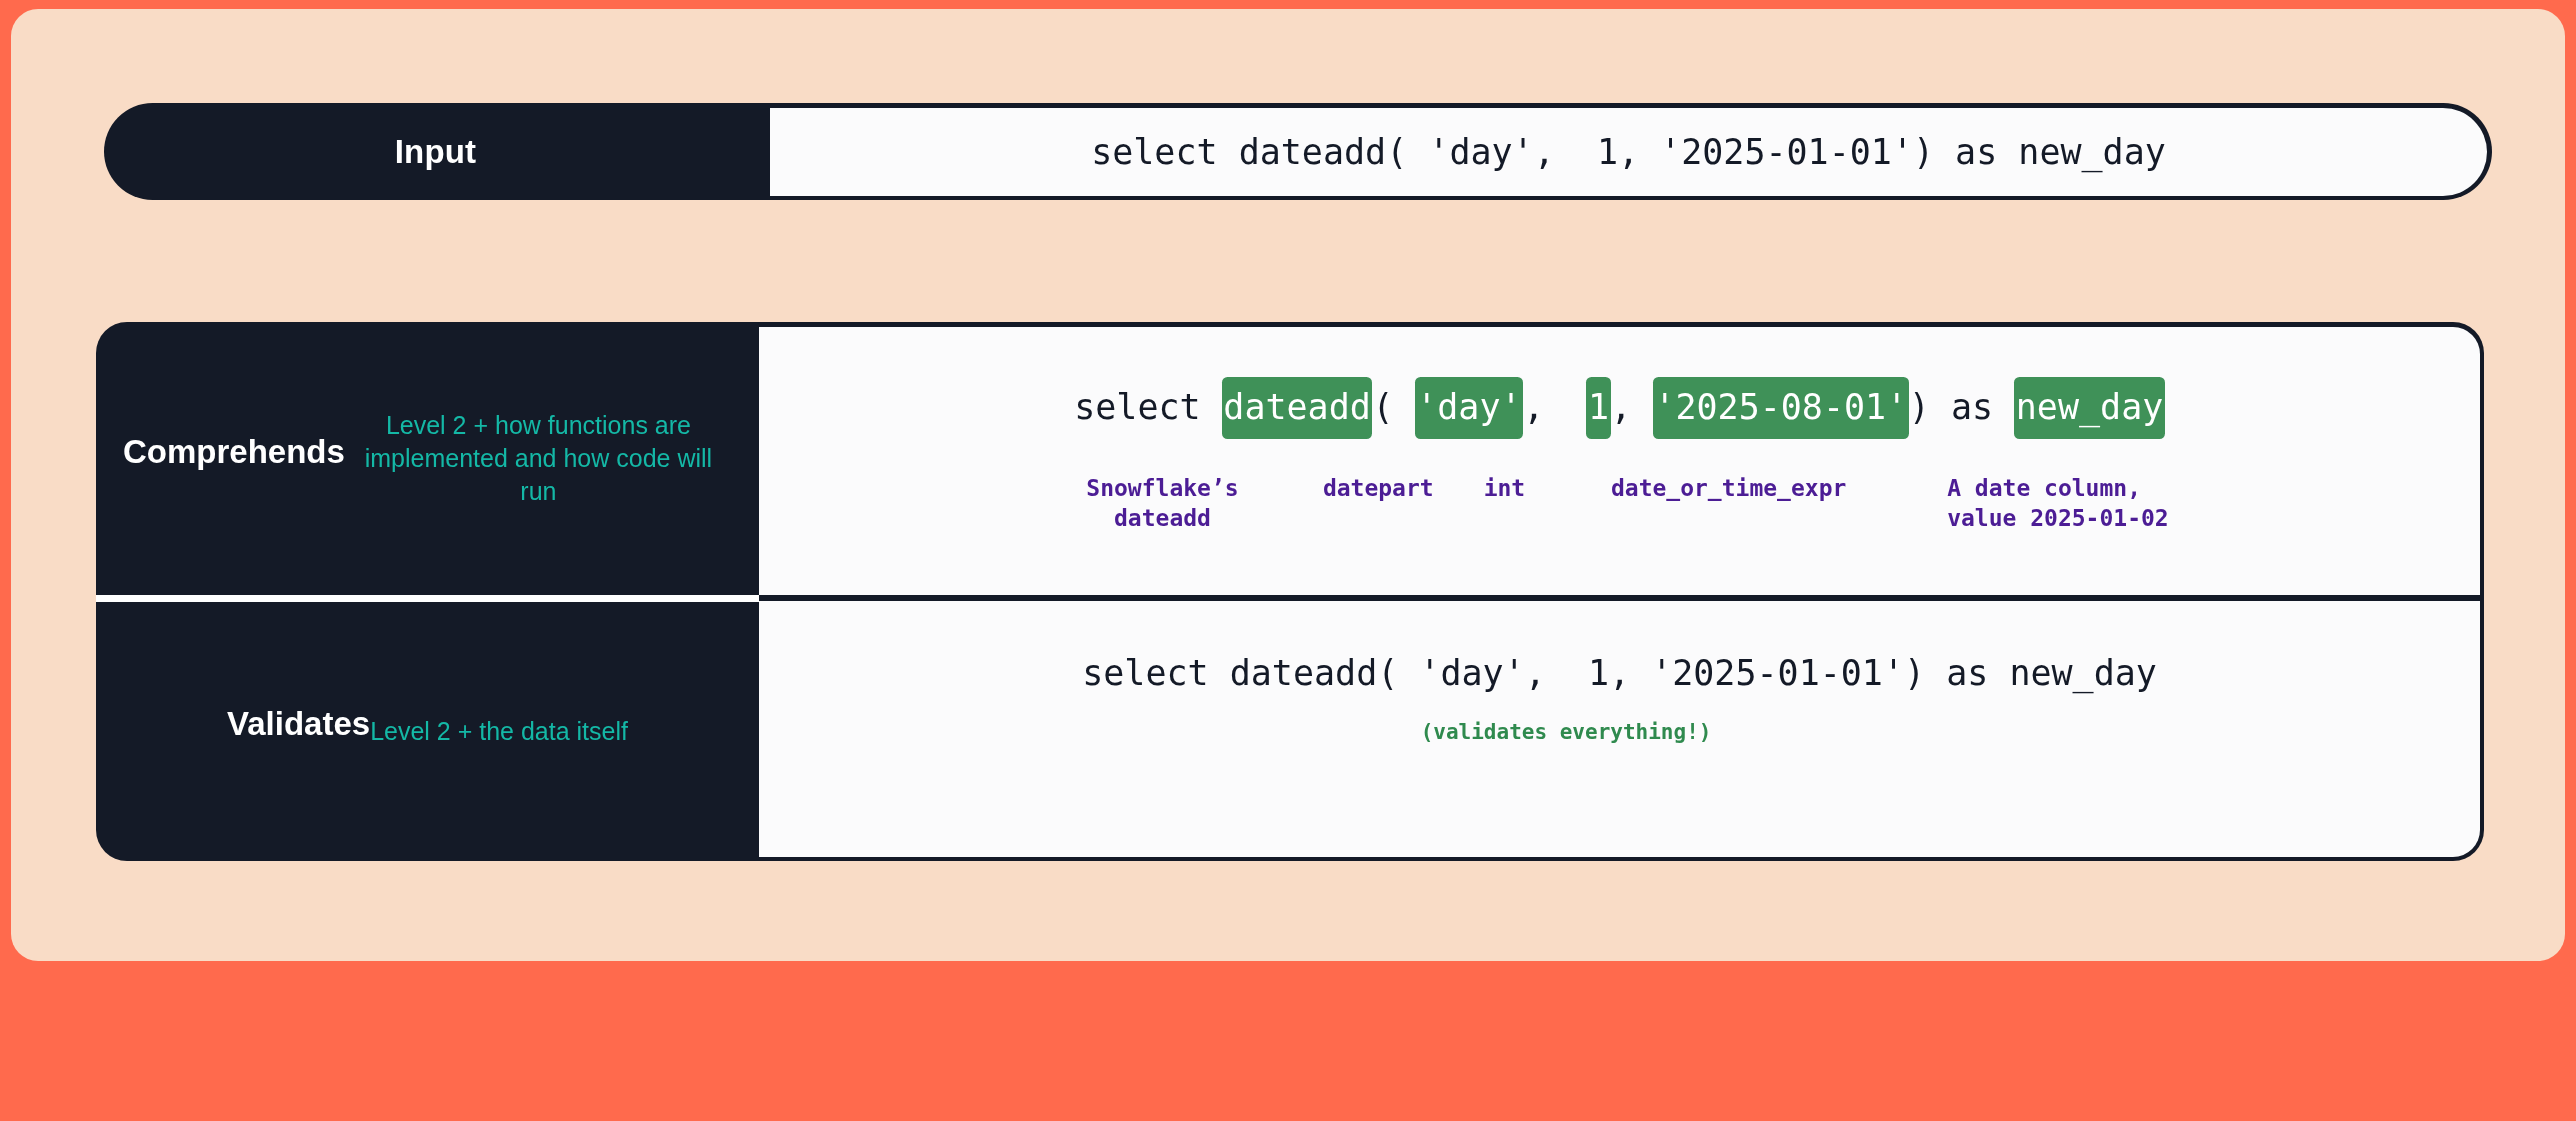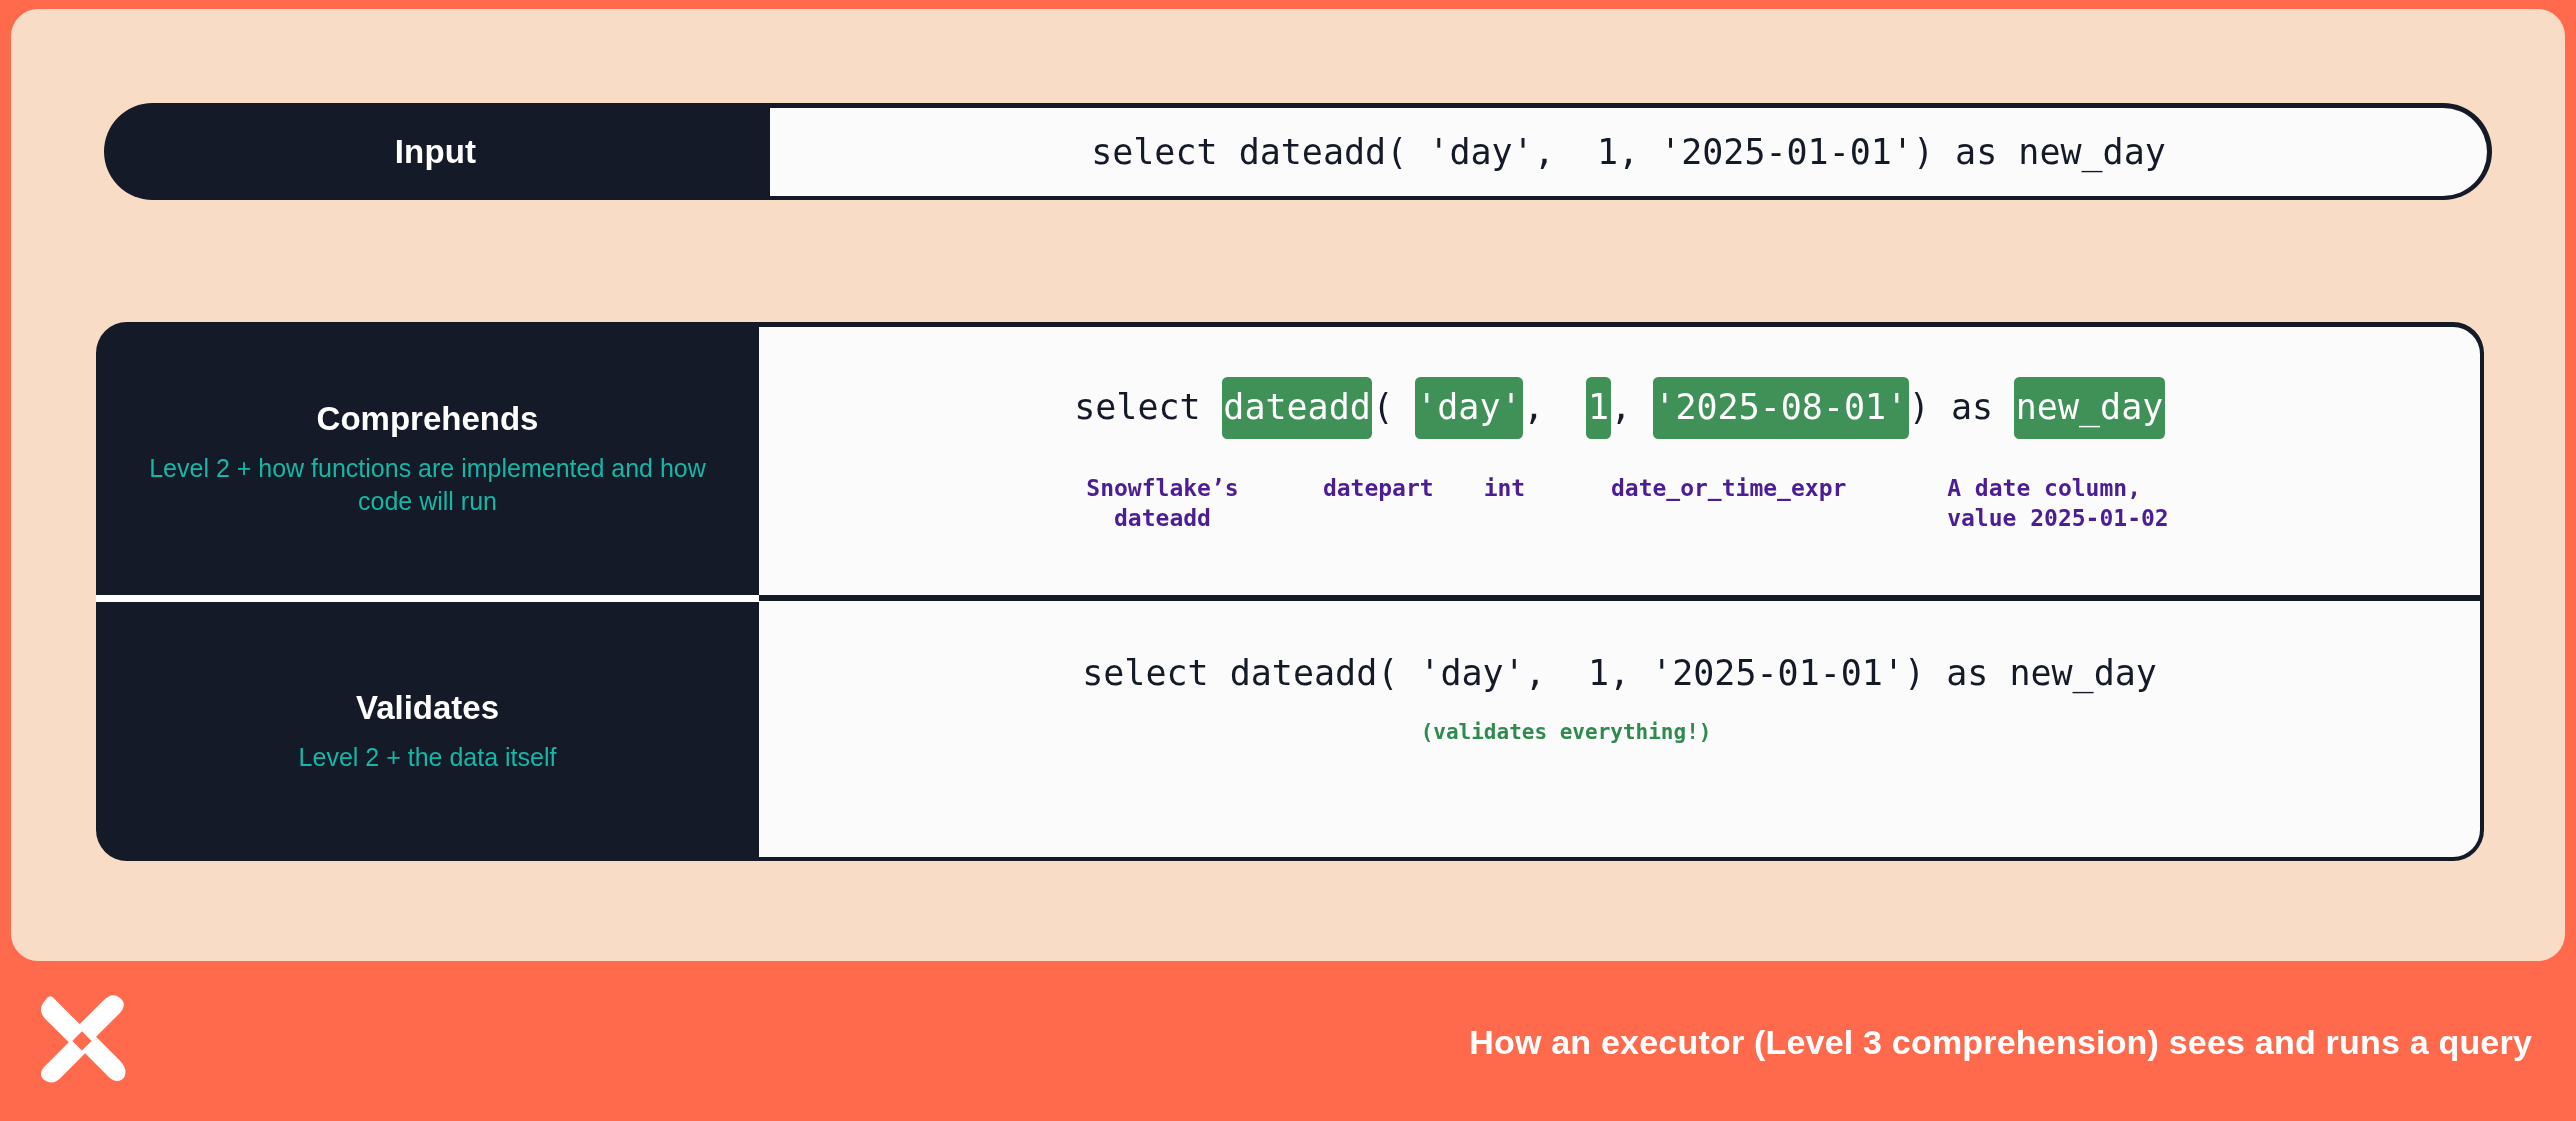--- a/index.html
+++ b/index.html
@@ -63,21 +63,21 @@
     background:#ffffff;
   }
   .row-divider .dark-seg{
     position:absolute; left:663px; top:0; width:1725px; height:6.3px;
     background:#141a27;
   }
 
   .label-col2{
     position:relative;
     width:663px; flex:0 0 663px;
-    display:flex; flex-direction:column; align-items:center; justify-content:center;
+    display:flex; flex-direction:row; align-items:center; justify-content:center;
     color:#ffffff; text-align:center;
     padding:0 27px; box-sizing:border-box;
   }
   .label-title{ font-size:33px; font-weight:700; margin-bottom:14px; }
   .label-sub{ font-size:25px; font-weight:300; line-height:1.32; color:#14b8a6; }
 
   .code-col2{
     position:relative;
     flex:1 1 auto;
     background:#fbfbfc;
@@ -220,24 +220,15 @@
           </div>
           <div class="val-note">
             <span>(validates everything!)</span>
           </div>
         </div>
       </div>
 
     </div>
   </div>
 
-  <div class="footer">
-    <div class="logo">
-      <svg viewBox="0 0 100 100" width="91" height="91" aria-hidden="true">
-        <path d="M12 10 C6 16 6 24 12 30 L38 56 L12 82 C6 88 6 94 12 98 C18 102 25 100 30 94 L56 68 L82 94 C88 100 95 100 99 94 C102 88 100 82 94 76 L68 50 L94 24 C100 18 100 11 94 7 C88 2 82 4 76 10 L50 36 L24 10 C18 4 17 4 12 10 Z" fill="#ffffff" transform="translate(-2,-4) scale(1.0)"></path>
-        <rect x="43" y="43" width="15" height="15" transform="rotate(45 50.5 50.5)" fill="#ff6a4d"></rect>
-      </svg>
-    </div>
-    <div class="footer-caption">How an executor (Level 3 comprehension) sees and runs a query</div>
-  </div>
 
 </div>
 
 
 </body></html>

